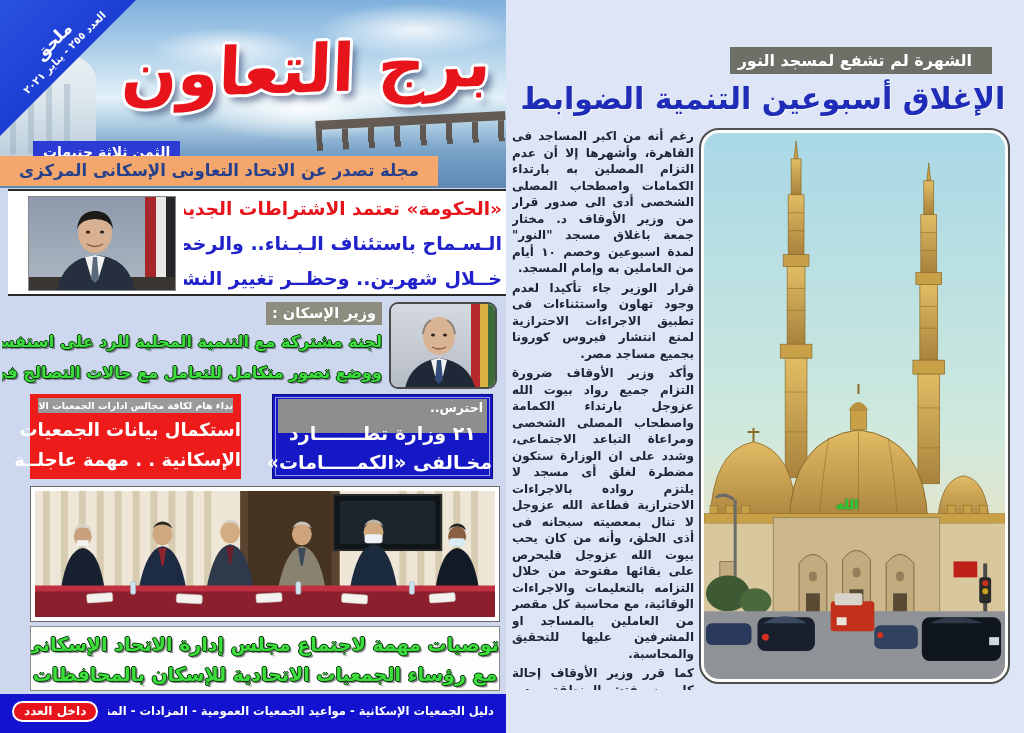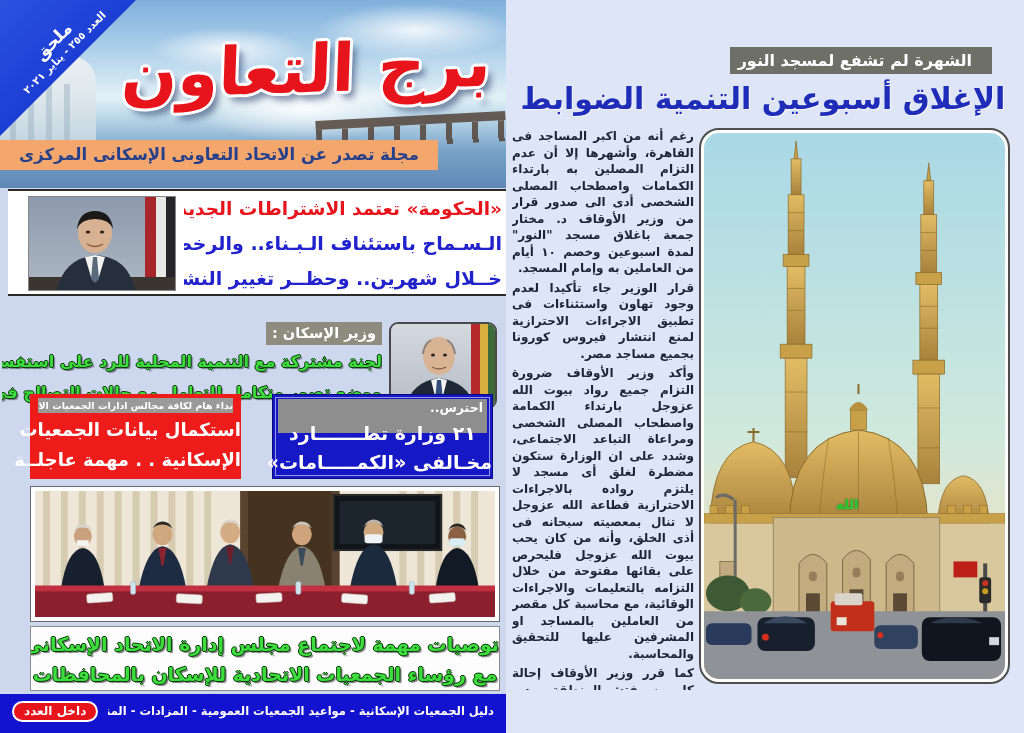--- a/index.html
+++ b/index.html
@@ -33,34 +33,34 @@
   .ribbon-sup{display:block;font-size:17px;font-weight:bold;line-height:19px;}
   .ribbon-issue{display:block;font-size:10.5px;font-weight:bold;line-height:13px;}
 
   .mast-title{position:absolute;right:4px;top:14px;width:392px;height:118px;direction:rtl;
     font-size:66px;font-weight:900;color:#e8141b;text-align:center;line-height:112px;white-space:nowrap;
     transform:rotate(-2deg) skewX(-4deg);
     text-shadow:-3px 0 #fff,3px 0 #fff,0 -3px #fff,0 3px #fff,-2px -2px #fff,2px -2px #fff,
       -2px 2px #fff,2px 2px #fff,6px 7px 7px rgba(20,40,90,.55);}
   .price-box{position:absolute;left:33px;top:141px;background:#2b3bd4;color:#fff;direction:rtl;
     font-size:14px;font-weight:bold;padding:3px 10px 4px;white-space:nowrap;}
-  .tagline{position:absolute;left:0;top:140px;width:438px;height:30px;background:#f3a76c;
+  .tagline{position:absolute;left:0;top:156px;width:438px;height:30px;background:#f3a76c;
     color:#27408b;direction:rtl;font-size:16.5px;font-weight:bold;text-align:center;line-height:30px;
     white-space:nowrap;overflow:hidden;}
 
   .lead-block{position:absolute;left:8px;top:189px;width:498px;height:107px;background:#fff;
     border-top:2px solid #2a2a2a;border-bottom:2px solid #2a2a2a;}
   .lead-photo{position:absolute;left:20px;top:5px;width:148px;height:95px;border:1px solid #888;
     background:#9aa8b8;overflow:hidden;}
   .lead-heads{position:absolute;left:176px;right:4px;top:0;height:105px;direction:rtl;
     text-align:center;white-space:nowrap;overflow:hidden;}
   .lead-heads .l1{font-size:18.5px;font-weight:900;color:#e8141b;line-height:35px;}
   .lead-heads .l2{font-size:19px;font-weight:900;color:#2222cc;line-height:35px;}
 
-  .minister-block{position:absolute;left:0;top:299px;width:506px;height:93px;margin-top:20px;}
+  .minister-block{position:absolute;left:0;top:299px;width:506px;height:93px;}
   .min-photo{position:absolute;right:9px;top:3px;width:108px;height:87px;border:2px solid #4a4a4a;
     border-radius:9px;overflow:hidden;background:#c8cdd6;}
   .min-kicker{position:absolute;right:124px;top:3px;width:116px;height:23px;background:#8c8d7f;
     color:#fff;direction:rtl;font-size:14.5px;font-weight:bold;text-align:center;line-height:23px;
     white-space:nowrap;}
   .min-lines{position:absolute;left:2px;right:124px;top:27px;direction:rtl;text-align:center;
     white-space:nowrap;overflow:hidden;}
   .green-line{font-size:16px;font-weight:900;color:#3ddd3d;line-height:31px;
     text-shadow:-1px 0 #0a3a0a,1px 0 #0a3a0a,0 -1px #0a3a0a,0 1px #0a3a0a,2px 2px 1px rgba(0,0,0,.45);}
 

